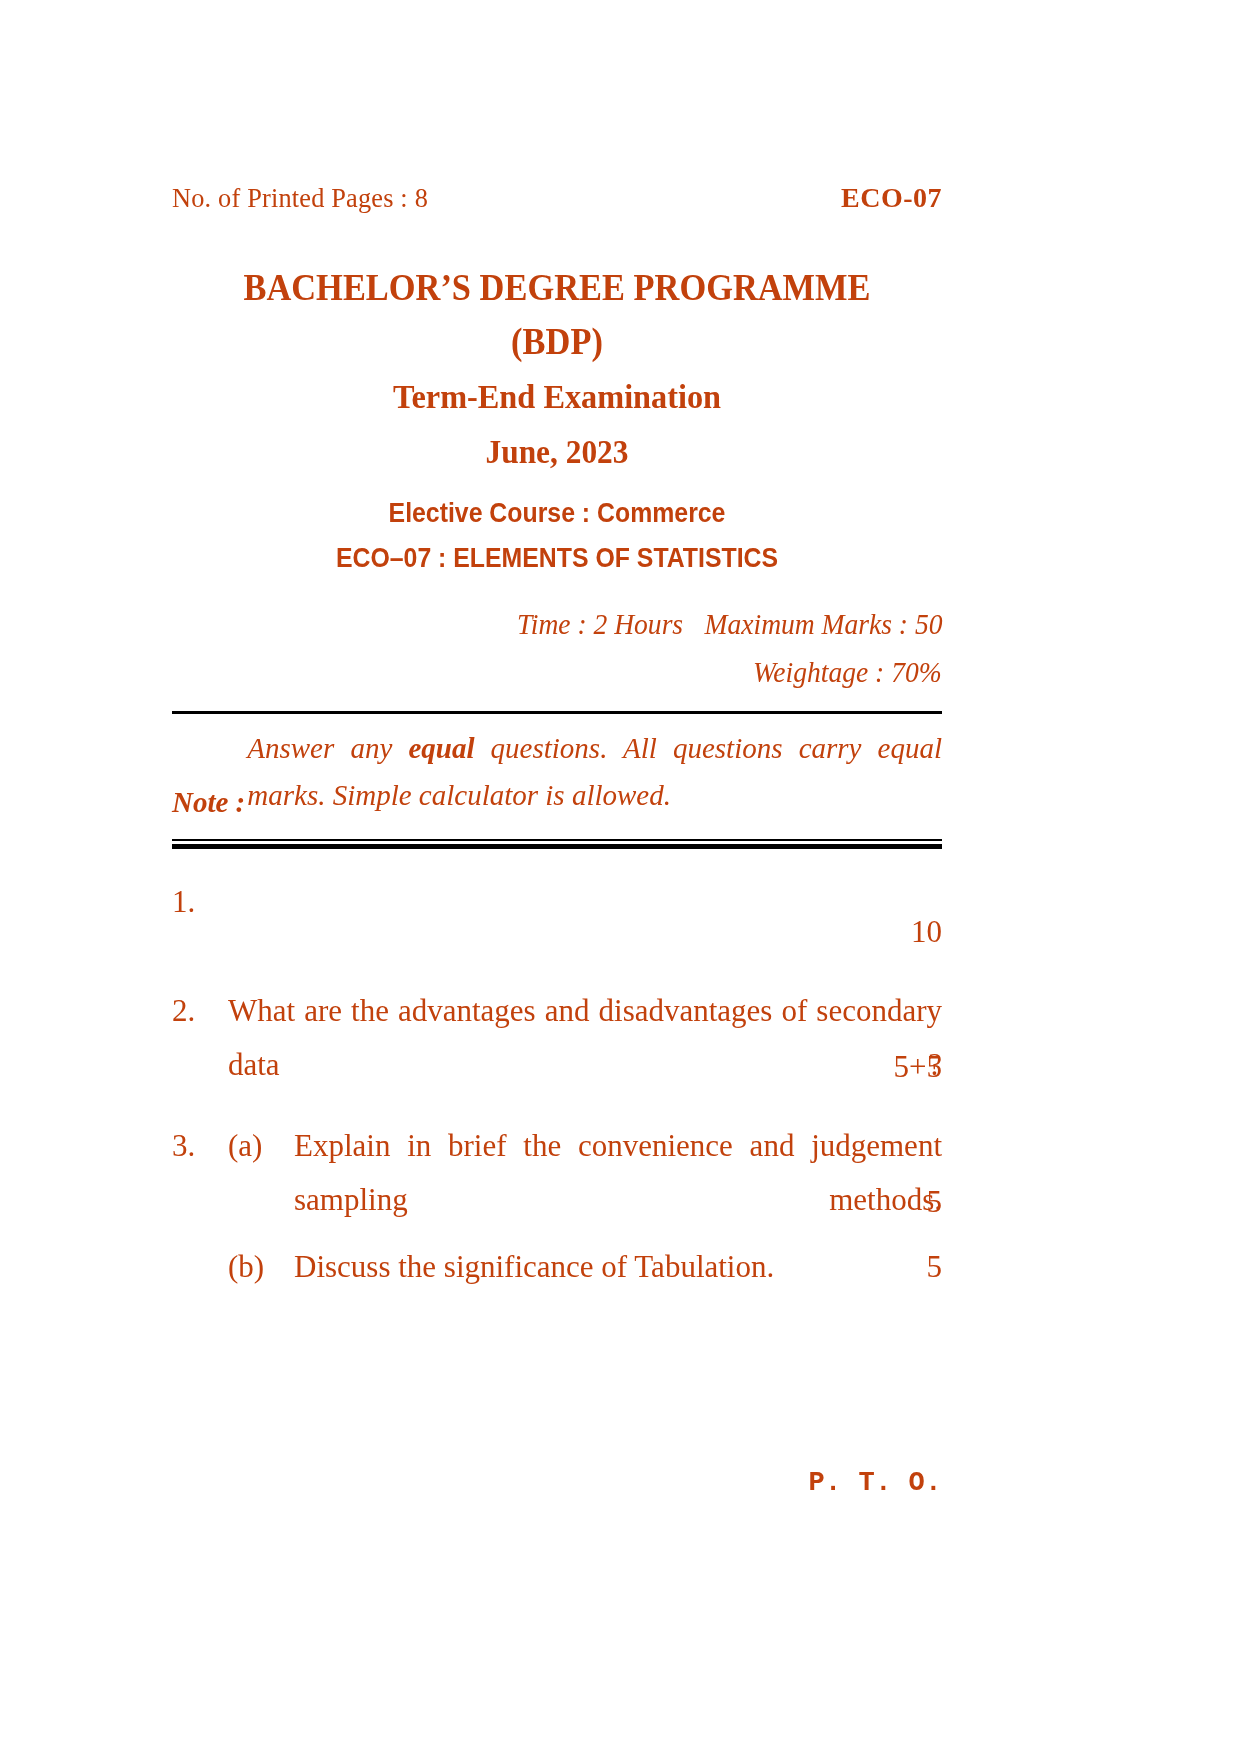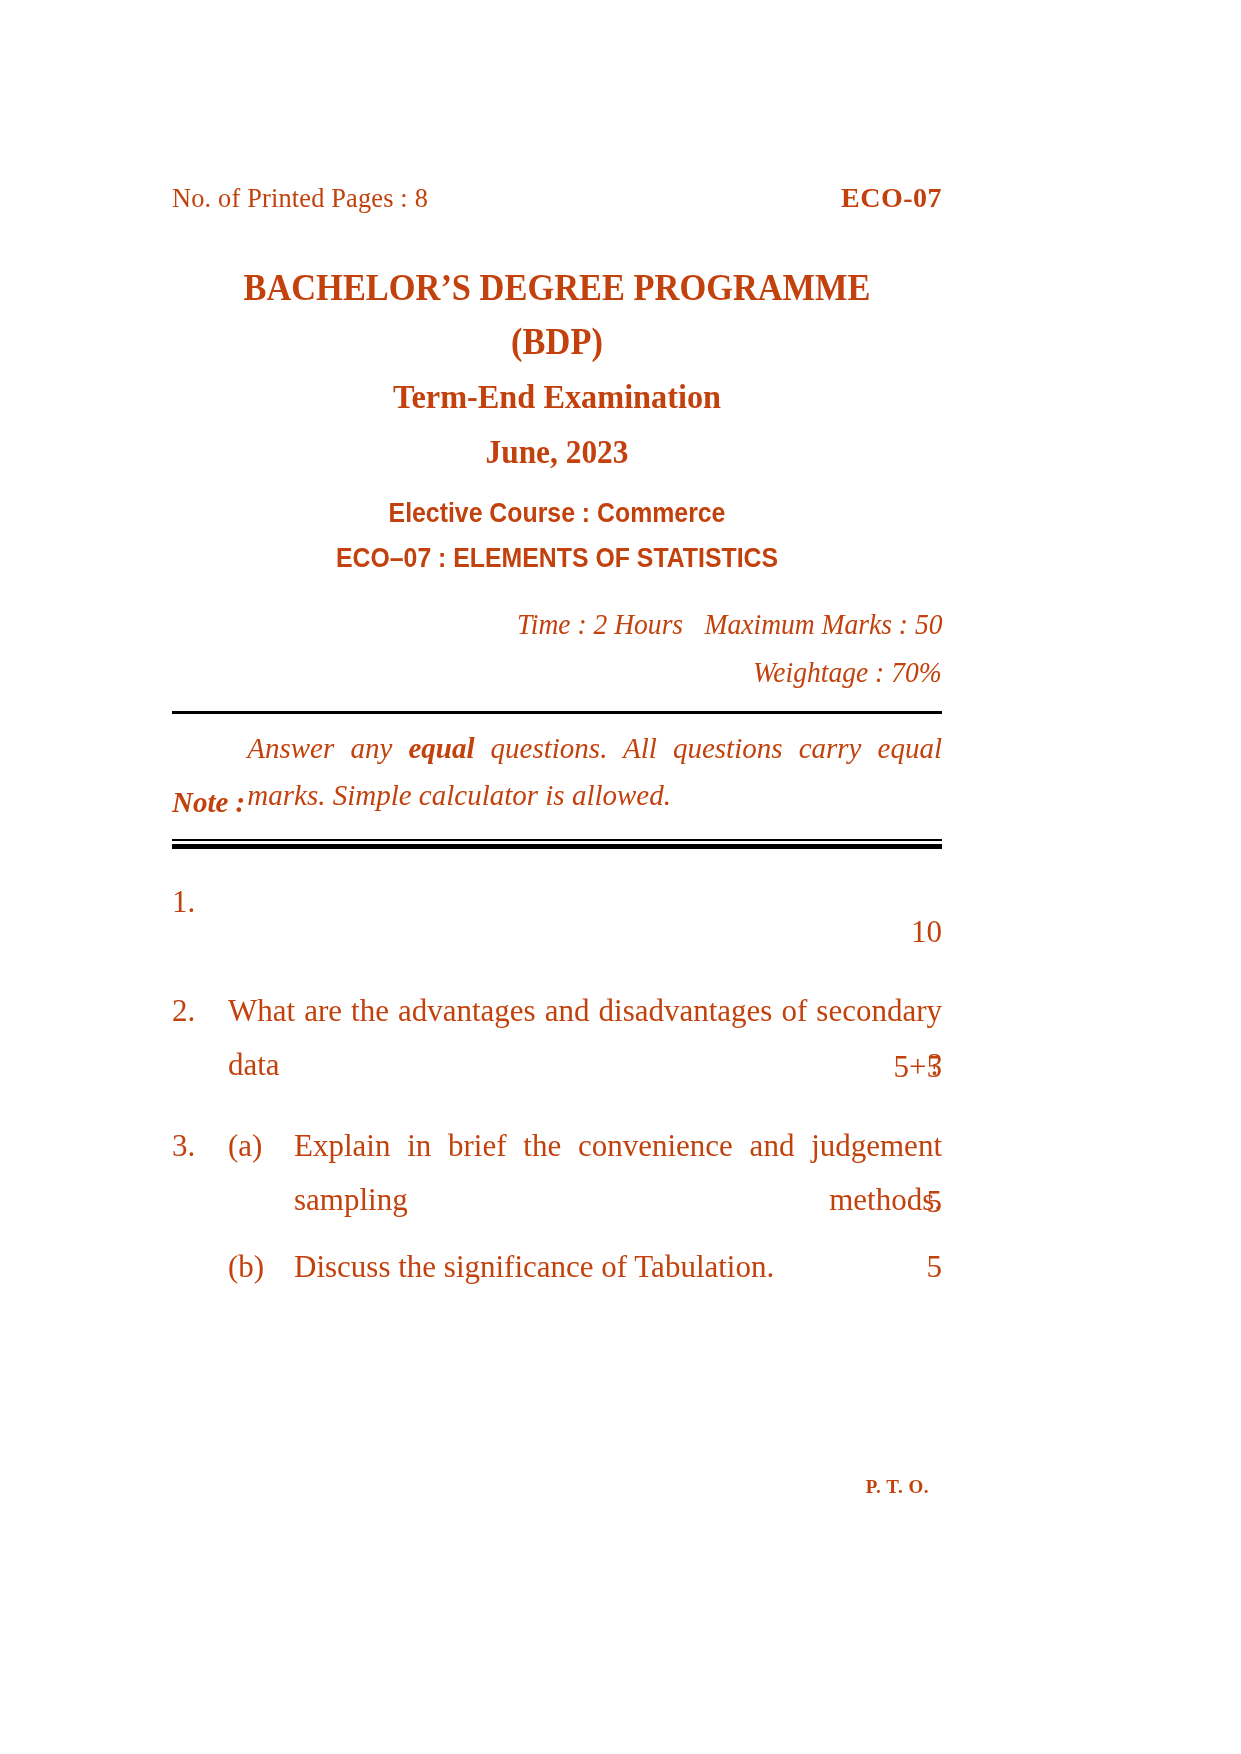--- a/index.html
+++ b/index.html
@@ -200,24 +200,24 @@
   }
   .sub-body { flex: 1 1 auto; }
 
   .spacer-marks {
     margin-top: 30px;
   }
 
   
   .pto {
     position: absolute;
-    right: 13px;
+    right: 0;
     bottom: 0;
-    font-family: Liberation Serif, serif;
-    font-size: 19px;
+    font-family: Liberation Mono, monospace;
+    font-size: 27px;
     font-weight: bold;
     letter-spacing: 0.5px;
   }
   .footer-wrap {
     position: absolute;
     left: 172px;
     width: 770px;
     top: 1458px;
     height: 40px;
   }

